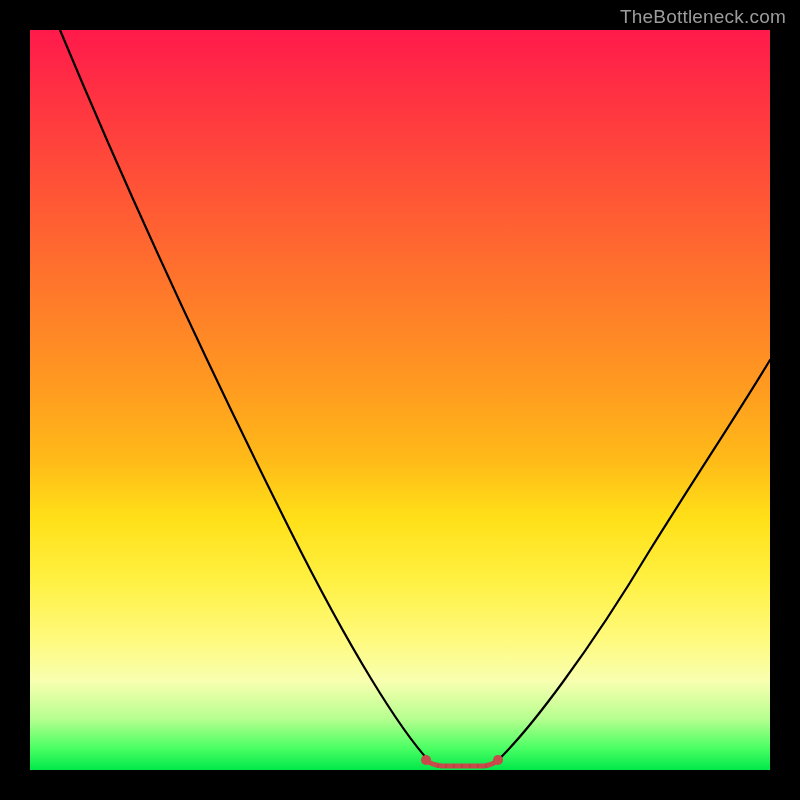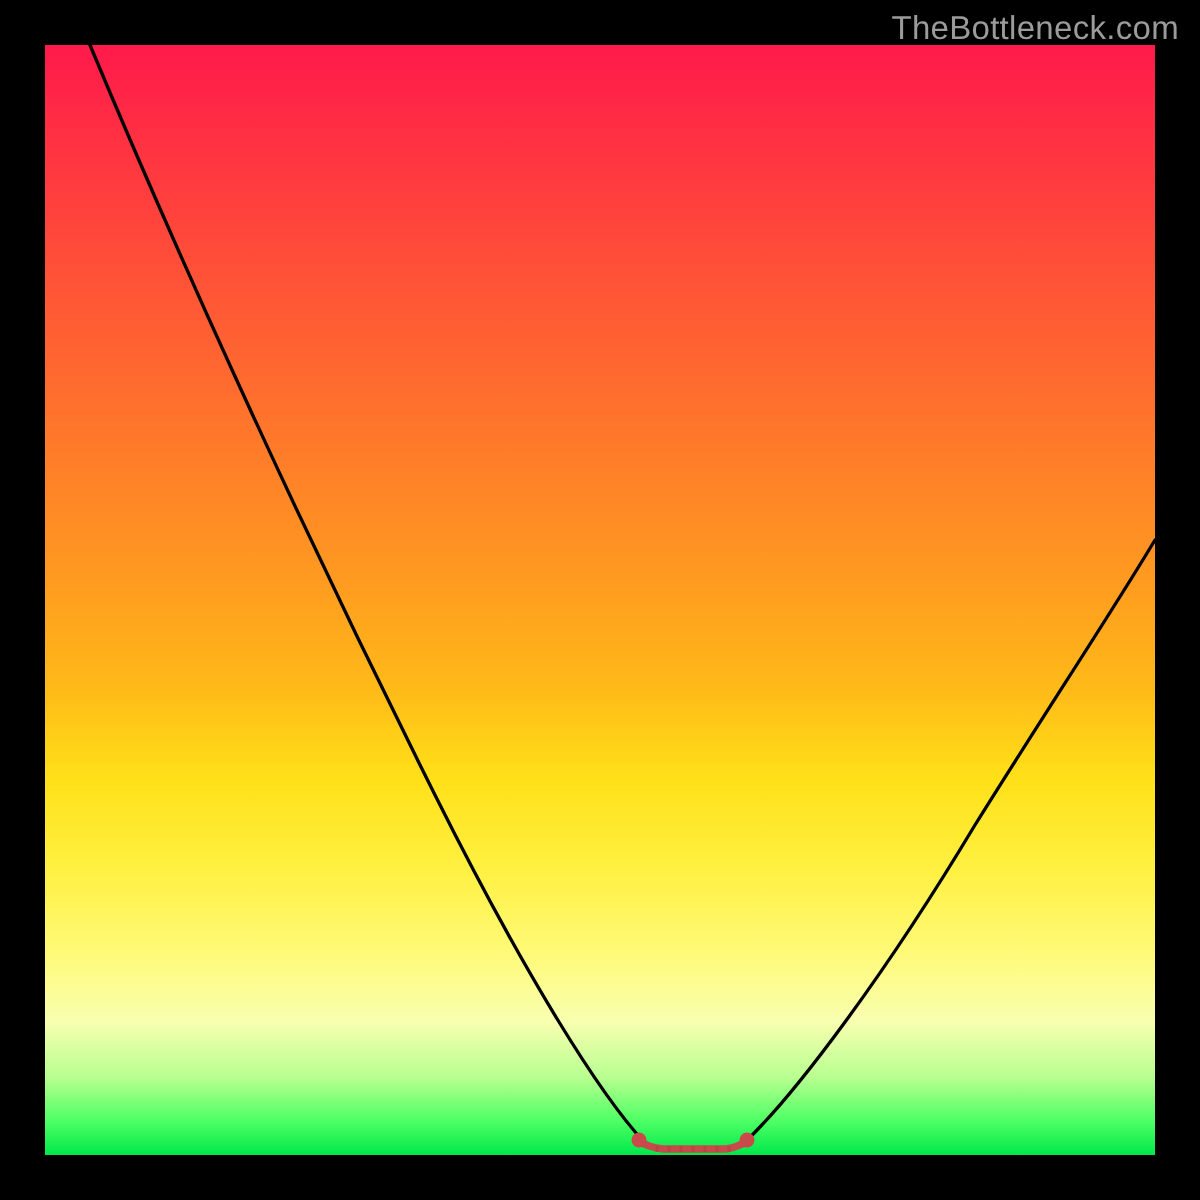--- a/index.html
+++ b/index.html
@@ -39,21 +39,21 @@
       #b8ff90 93%,
       #4cff64 97%,
       #00e84a 100%
     );
   }
   .watermark {
     position: absolute;
     top: 6px;
     right: 14px;
     color: #9b9b9b;
-    font-size: 22px;
+    font-size: 19px;
     font-weight: 400;
     letter-spacing: 0.2px;
   }
   svg.curves {
     position: absolute;
     left: 30px;
     top: 30px;
     width: 740px;
     height: 740px;
     overflow: visible;

